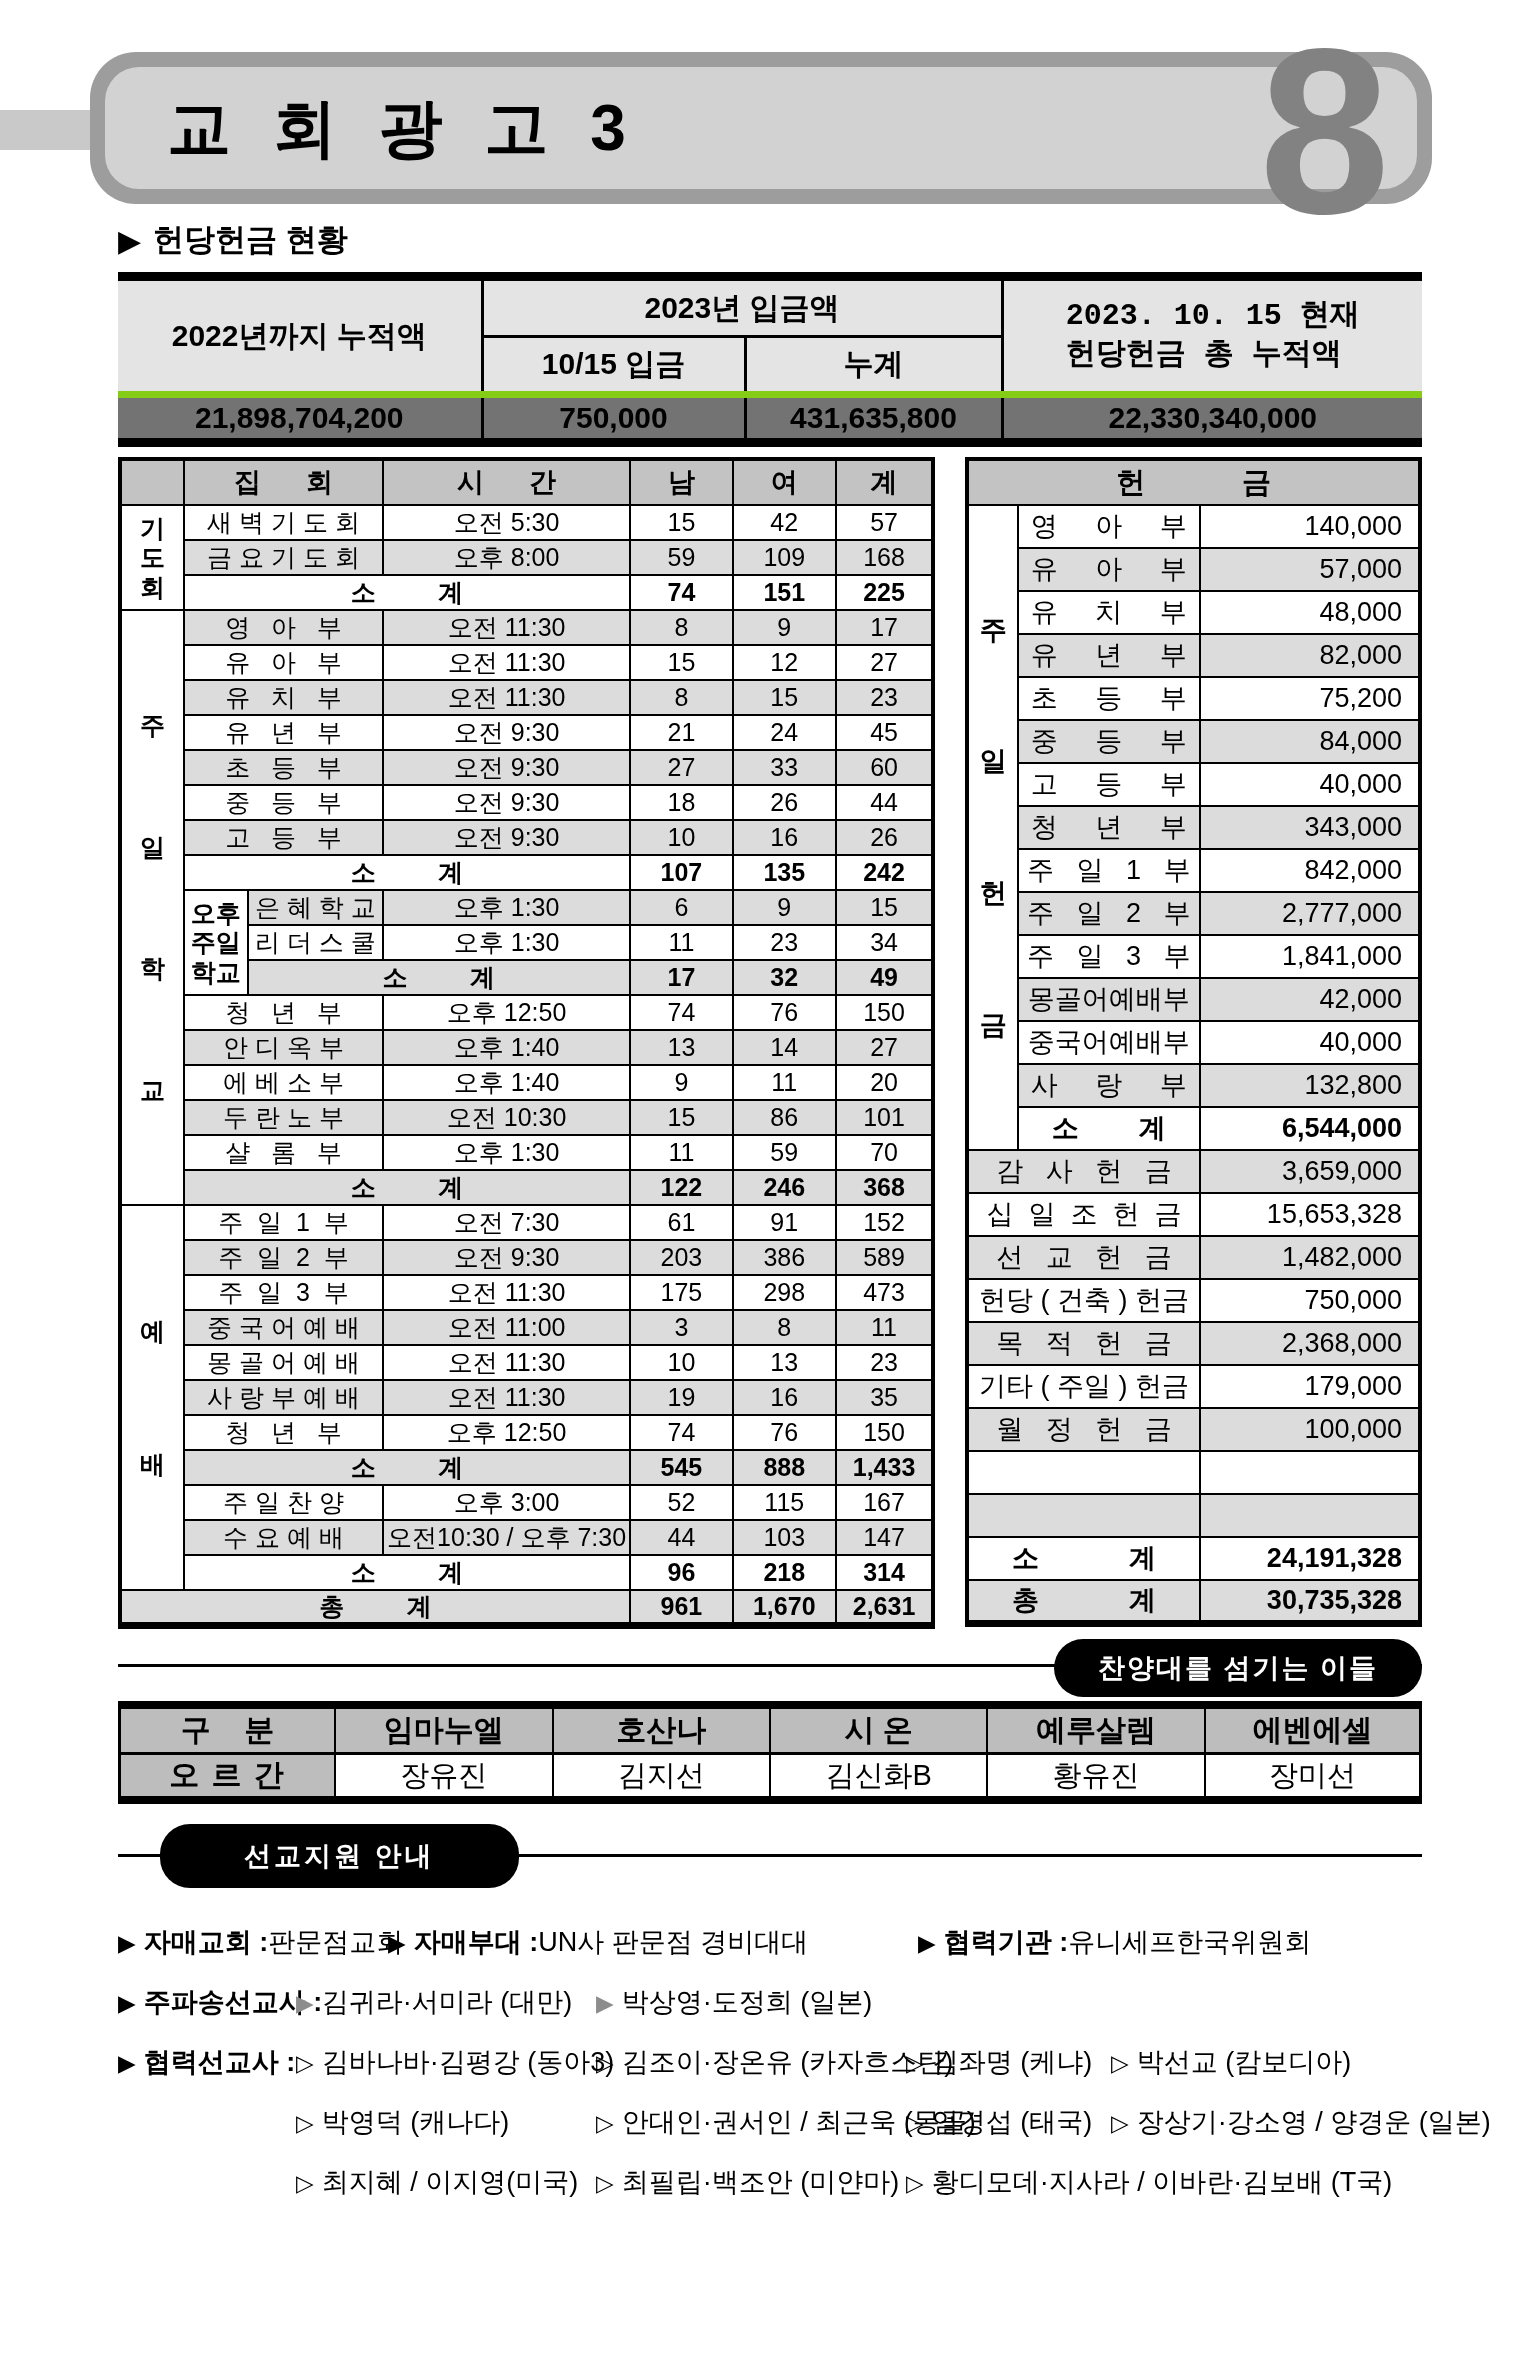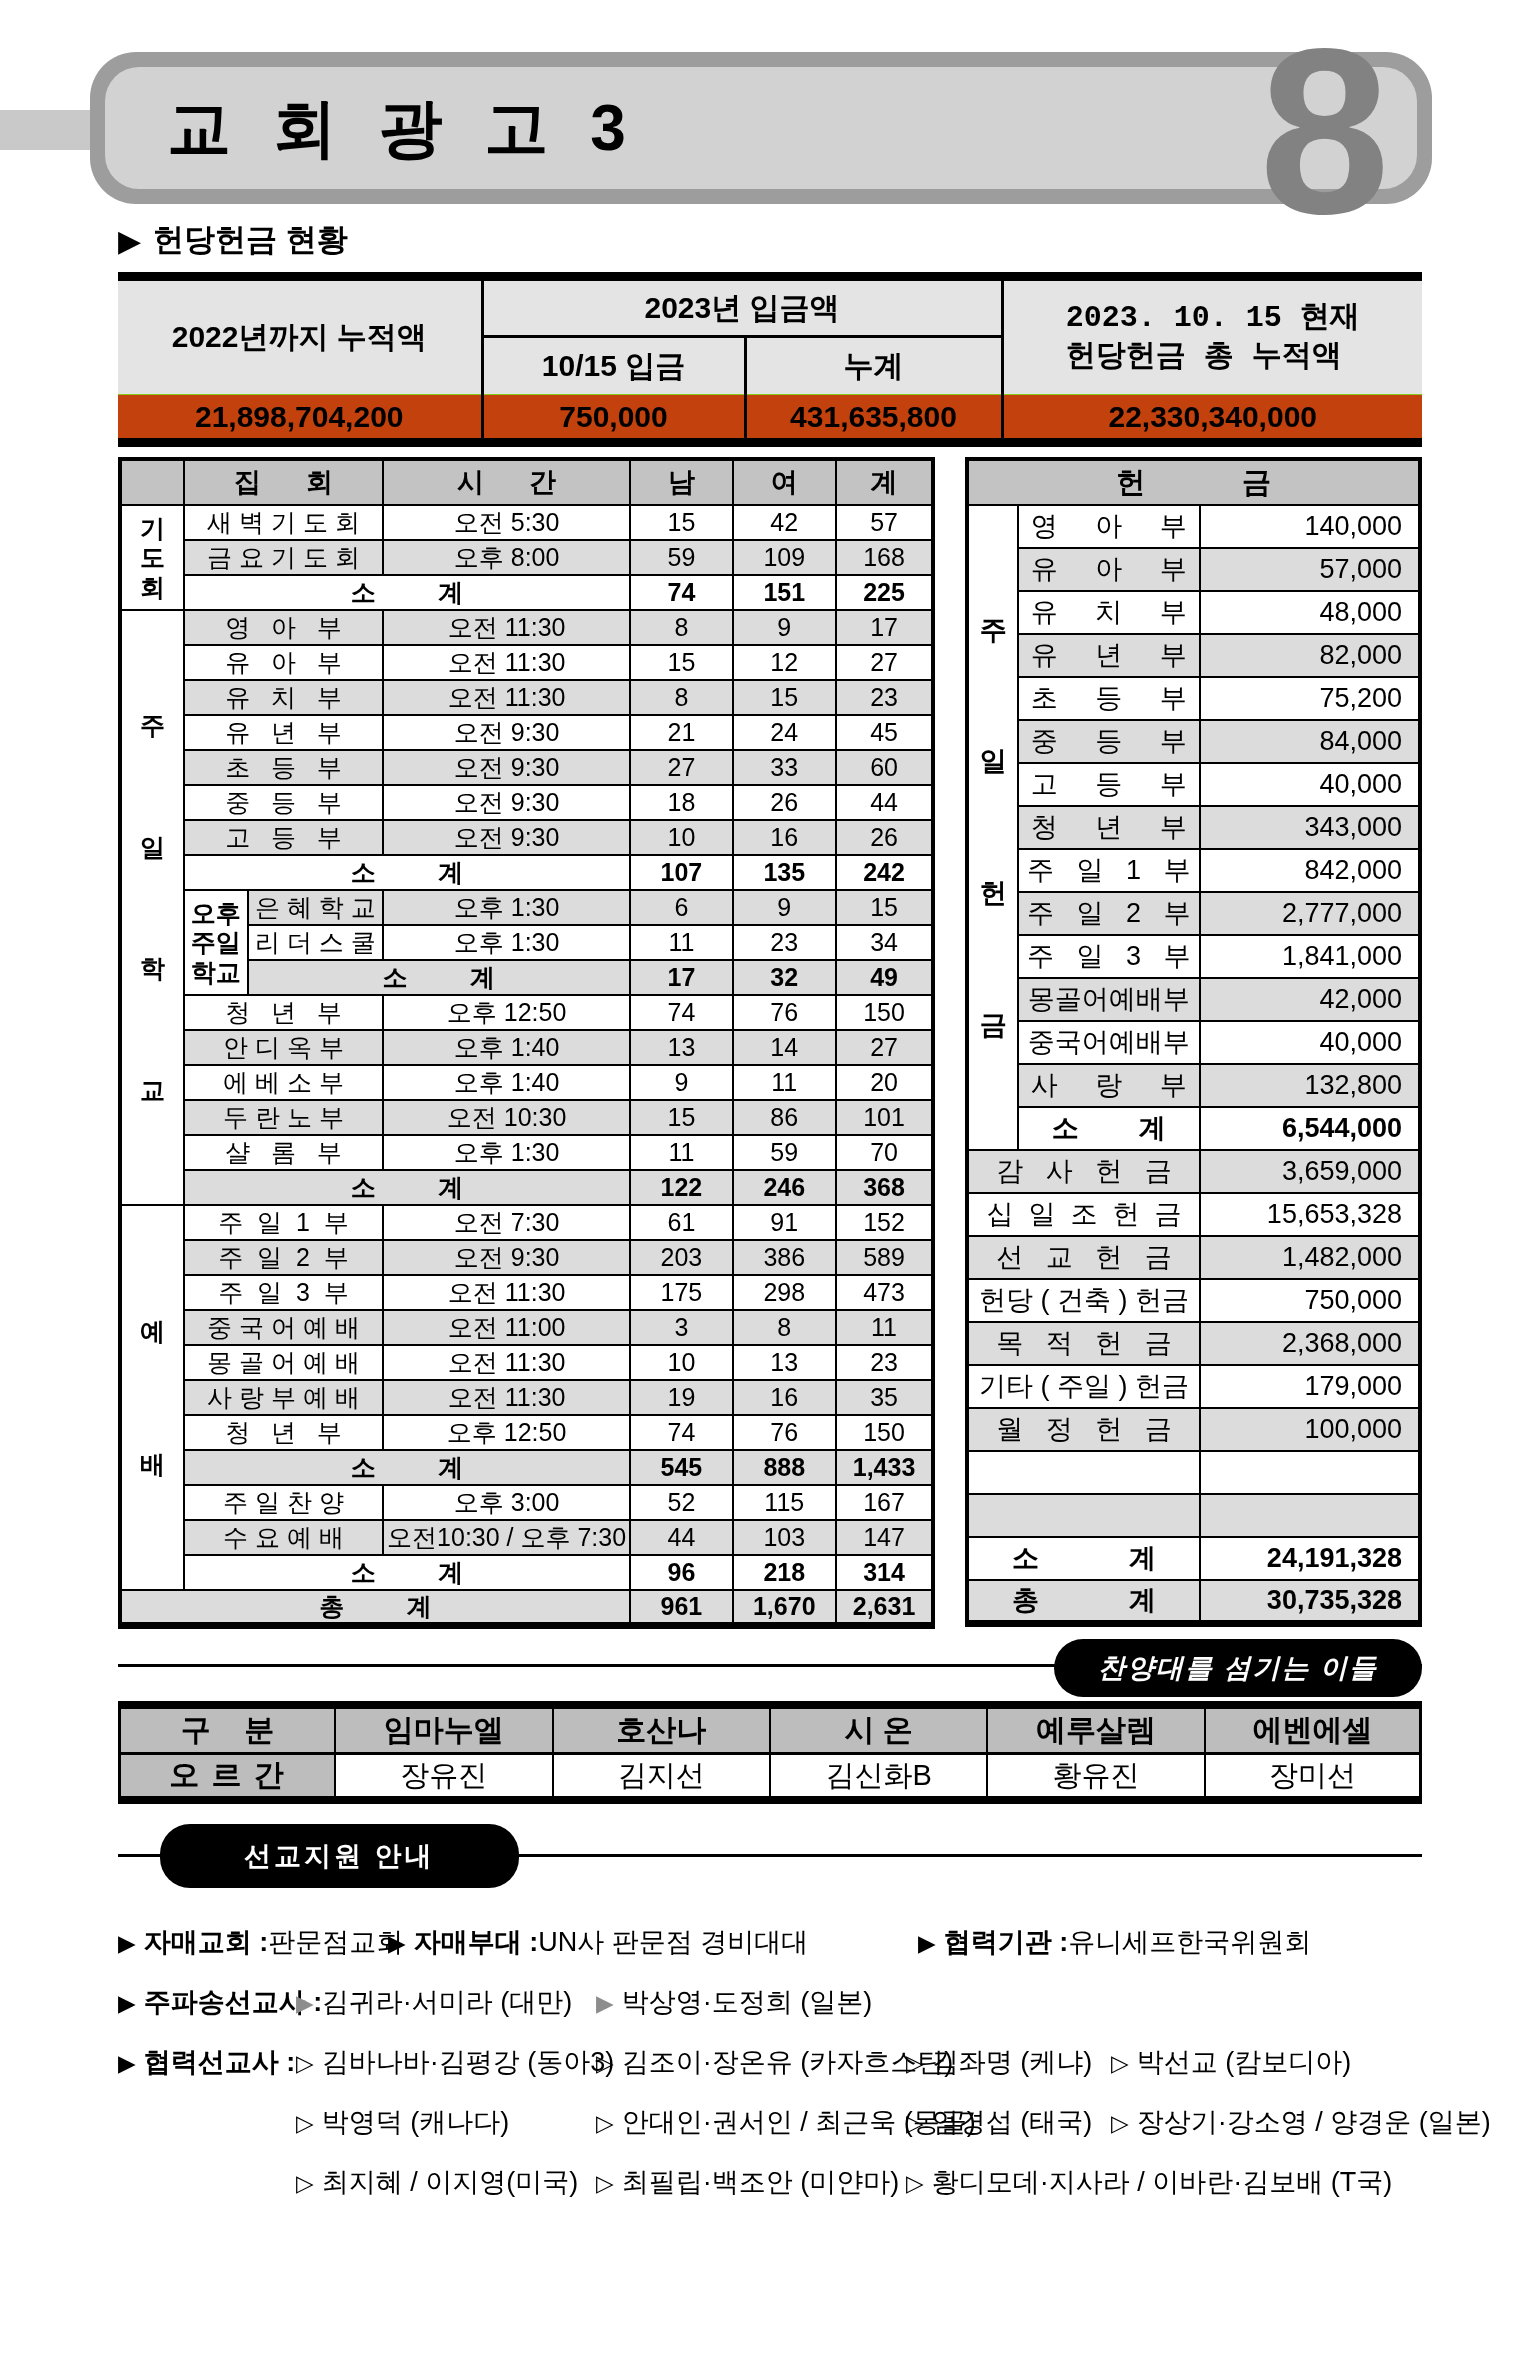--- a/index.html
+++ b/index.html
@@ -29,21 +29,21 @@
   table { border-collapse:collapse; }
   .dedication { width:1304px; margin-top:12px; border-top:9px solid #000; border-bottom:9px solid #000; }
   .dedication td { border-left:3px solid #000; border-right:3px solid #000; text-align:center;
     font-size:30px; font-weight:bold; vertical-align:middle; }
   .dedication td:first-child { border-left:none; }
   .dedication td:last-child { border-right:none; }
   .dedication .hd { background:#e4e4e4; }
   .dedication .r1 td { height:60px; }
   .dedication .r2 td { height:58px; border-top:3px solid #000; }
   .dedication .rowspan2 { border-top:none; }
-  .dedication .vals td { height:48px; border-top:1px solid #84cc16; background:#c2410c; }
+  .dedication .vals td { height:48px; border-top:7px solid #84cc16; background:#737373; }
   .two-line { display:inline-block; text-align:left; line-height:1.3;font-family:Liberation Mono, monospace; }
 
   
   .banner { margin-top:8px; height:50px; background:#5a5a5a; color:#fff; display:flex;
     align-items:center; justify-content:center; font-size:33px; font-weight:bold; letter-spacing:10px; }
 
   
   .main-area { display:flex; margin-top:10px; gap:30px; align-items:flex-start; }
 
   .stats { width:872px; border:4px solid #000; border-bottom-width:7px; }
@@ -64,21 +64,21 @@
   .offering .shade td { background:#dcdcdc; }
   .offering .vcell, .offering .shade .vcell { background:#fff; font-weight:bold; font-size:27px; }
   .offering td.amt { text-align:right; padding-right:16px; }
   .offering .bold td { font-weight:bold; }
 
   
   .choir-badge-row { position:relative; height:54px; margin-top:10px; }
   .rule { position:absolute; left:0; right:0; border-top:3px solid #000; }
   .badge { position:absolute; background:#000; color:#fff; border-radius:30px;
     font-weight:bold; white-space:nowrap; z-index:2; }
-  .choir-badge { right:0; top:0; font-size:27px; padding:11px 44px; letter-spacing:2px;font-style:italic; }
+  .choir-badge { right:0; top:0; font-size:27px; padding:11px 44px; letter-spacing:2px; }
   .mission-badge-row { position:relative; height:66px; margin-top:20px; }
   .mission-badge { left:42px; top:0; font-size:27px; padding:14px 84px; letter-spacing:3px; }
 
   
   .choir { width:1304px; margin-top:8px; border:3px solid #000; border-top-width:8px; border-bottom-width:8px; }
   .choir td, .choir th { border:2px solid #000; border-top-width:3px; border-bottom-width:3px;
     text-align:center; vertical-align:middle; font-size:29px; height:45px; }
   .choir thead th { background:#bdbdbd; font-weight:bold; font-size:30px; height:49px; }
   .choir .rowlab { background:#bdbdbd; font-weight:bold; font-size:30px; letter-spacing:2px; }
   .choir .shade-row td { background:#d9d9d9; }

